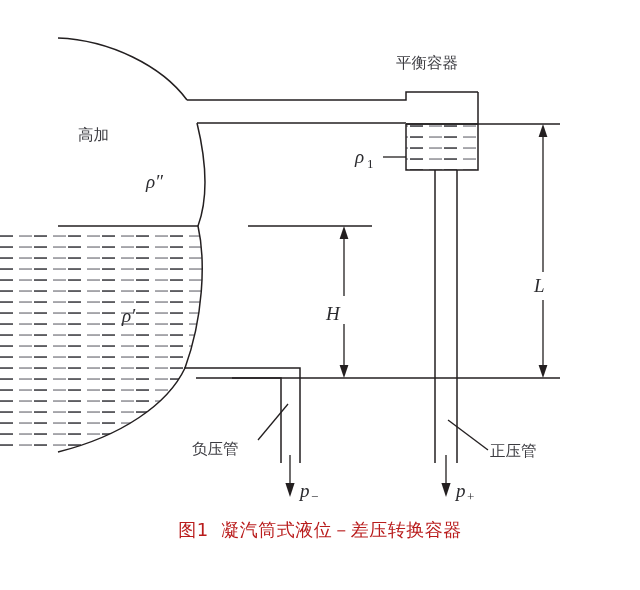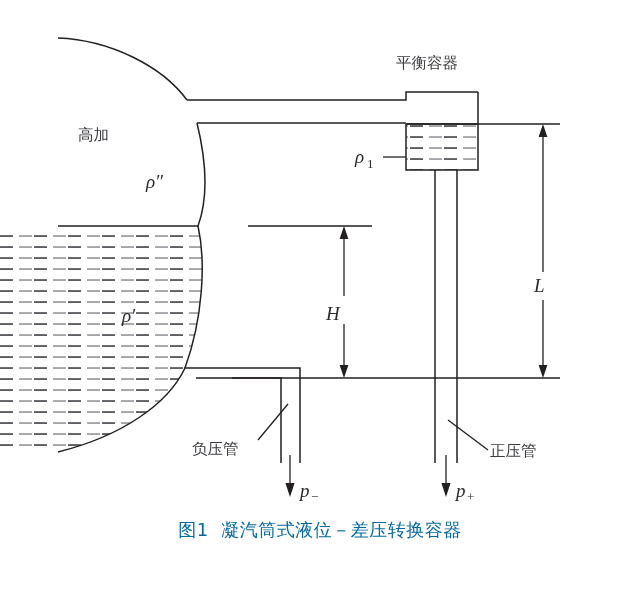--- a/index.html
+++ b/index.html
@@ -62,21 +62,21 @@
   .caption-wrap {
     position: absolute;
     left: 0;
     top: 518px;
     width: 640px;
     text-align: center;
   }
   .caption-text {
     font-family: "DejaVu Sans", "Liberation Sans", sans-serif;
     font-size: 18px;
-    color: #0369a1;
+    color: #b91c1c;
     letter-spacing: 0.5px;
     white-space: pre;
     text-align: right;
   }
 </style>
 </head>
 <body>
 
 <div id="figure-root">
 

